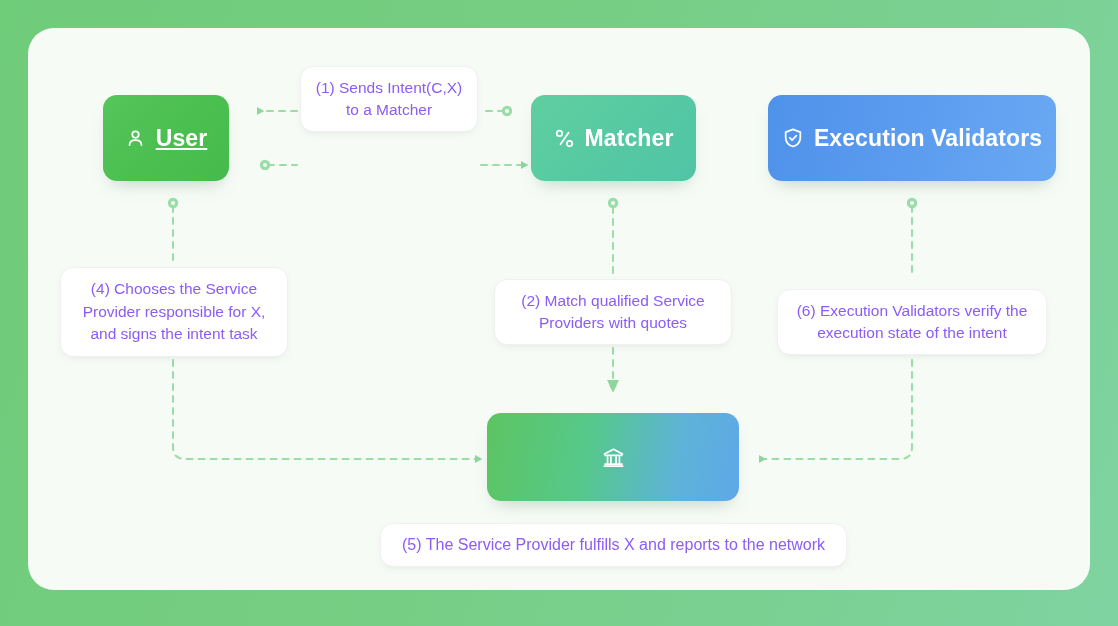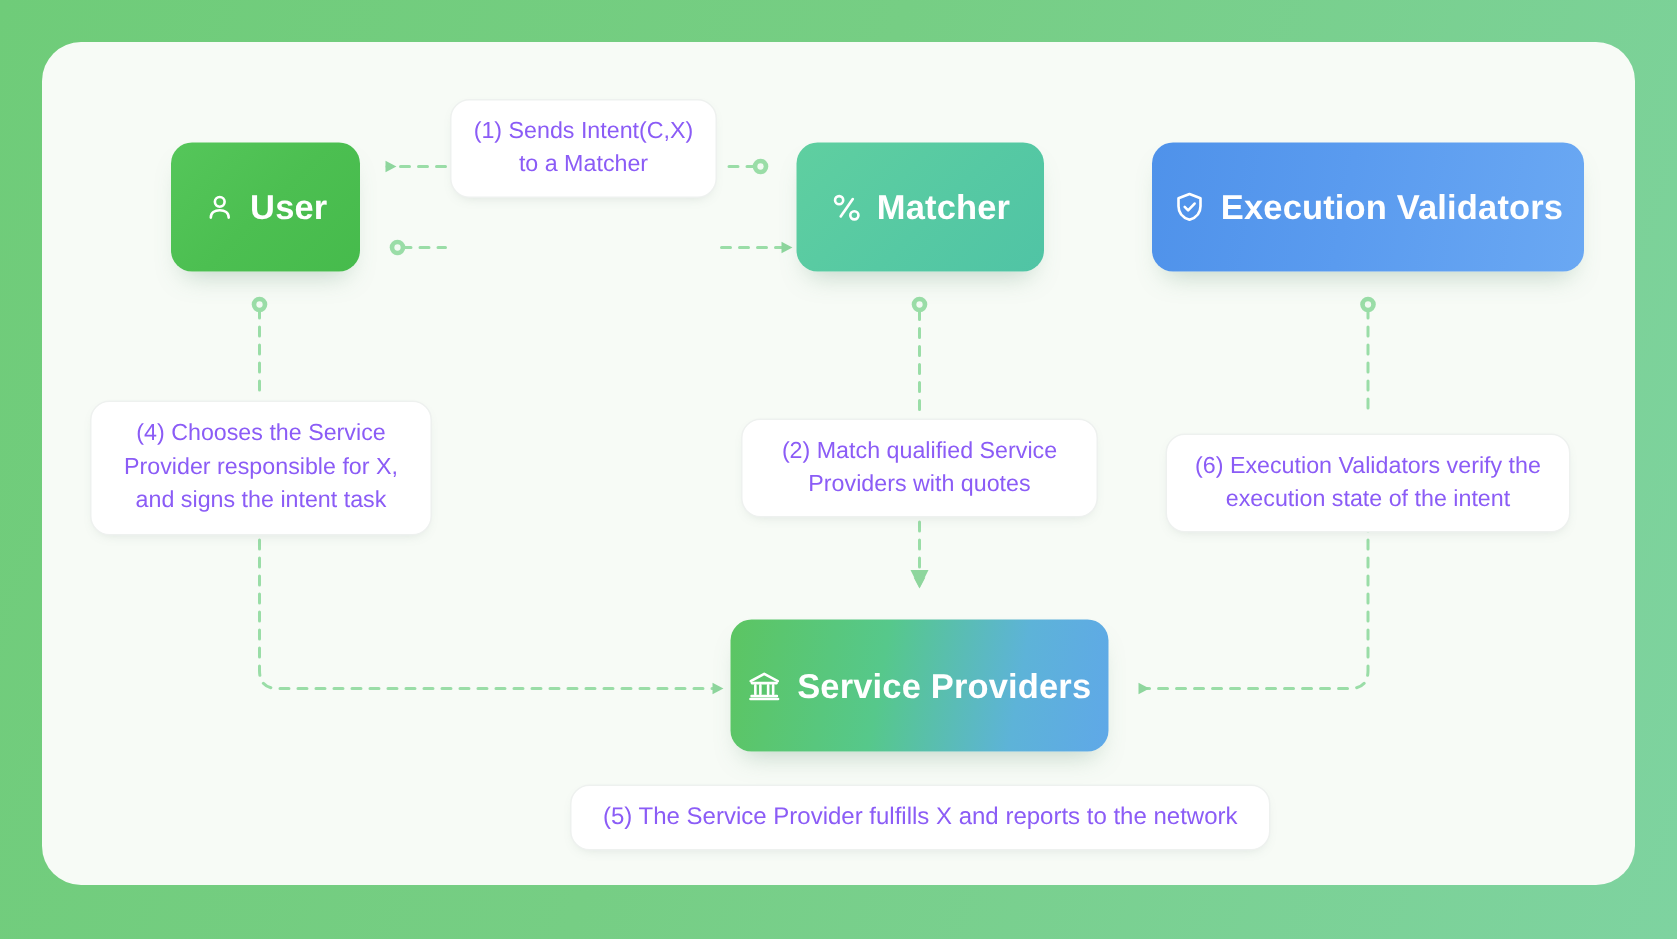--- a/index.html
+++ b/index.html
@@ -53,22 +53,23 @@
   }
   .node .glyph {
     display: flex;
     align-items: center;
     justify-content: center;
     flex: 0 0 auto;
   }
   .node .lbl { white-space: nowrap; }
 
   #node-user {
-    left: 114px; top: 95px; width: 126px; height: 86px;
+    left: 103px; top: 95px; width: 126px; height: 86px;
     background: linear-gradient(135deg, #55c65a 0%, #4cbf51 50%, #46bb4c 100%);
+    text-decoration: underline;
   }
   #node-matcher {
     left: 531px; top: 95px; width: 165px; height: 86px;
     background: linear-gradient(135deg, #5fcfa0 0%, #56c9a3 55%, #50c4a5 100%);
   }
   #node-validators {
     left: 768px; top: 95px; width: 288px; height: 86px;
     background: linear-gradient(100deg, #4f92ea 0%, #5a9bef 45%, #6aa8f3 100%);
   }
   #node-providers {
@@ -187,21 +188,20 @@
 
   <div class="node" id="node-providers">
     <span class="glyph">
       <svg width="23" height="23" viewBox="0 0 24 24" fill="none" stroke="#ffffff" stroke-width="1.8" stroke-linecap="round" stroke-linejoin="round">
         <path d="M2.6 8.4 L12 3.4 L21.4 8.4"></path>
         <path d="M3.4 9.8 H20.6"></path>
         <path d="M5.8 11.4 V17.4 M9.3 11.4 V17.4 M14.7 11.4 V17.4 M18.2 11.4 V17.4"></path>
         <path d="M3.2 18.8 H20.8 M2.4 20.9 H21.6"></path>
       </svg>
     </span>
-    <span class="lbl">Service Providers</span>
   </div>
 
   <div class="cap" id="cap1">
     <span>(1) Sends Intent(C,X) to a Matcher</span>
   </div>
 
 
   <div class="cap" id="cap4">
     <span>(4) Chooses the Service Provider responsible for X, and signs the intent task</span>
   </div>

